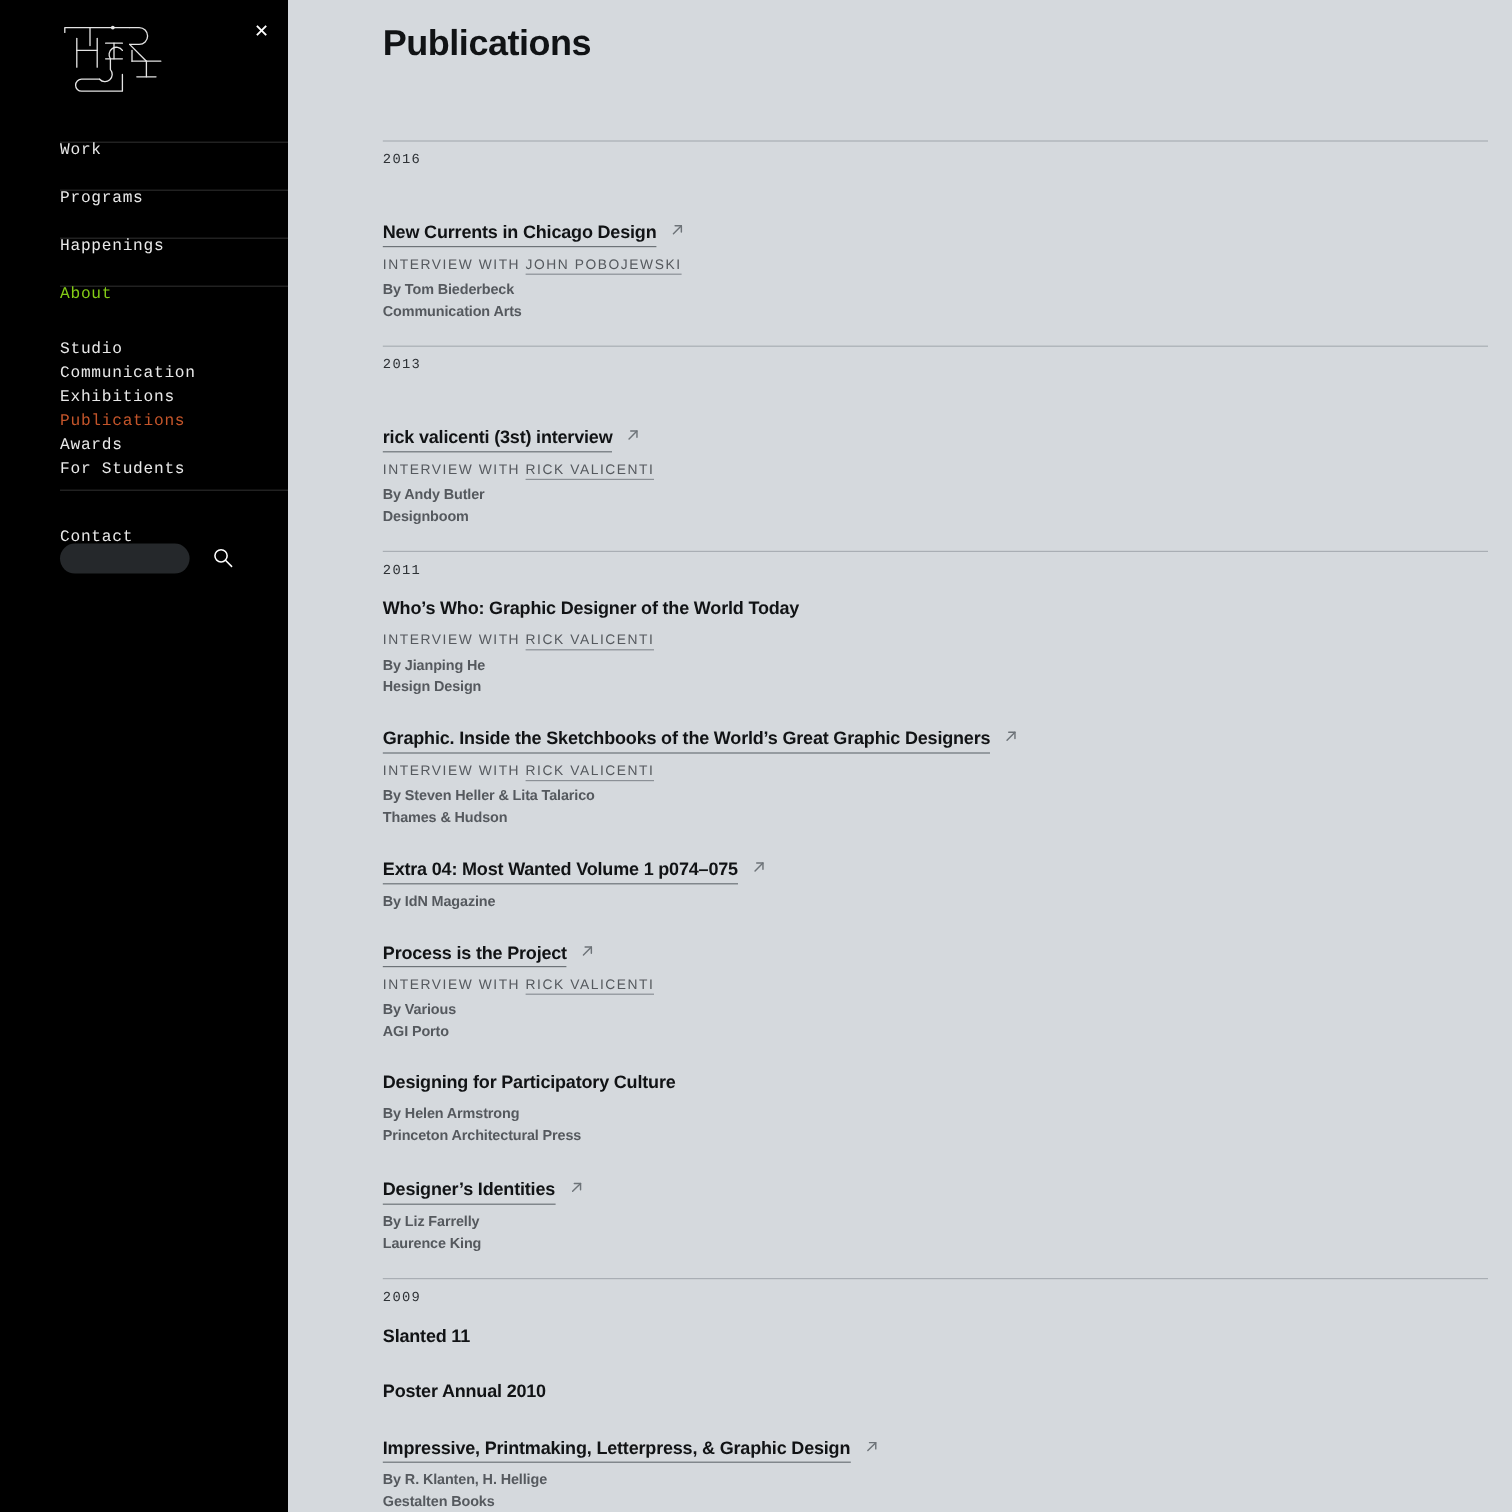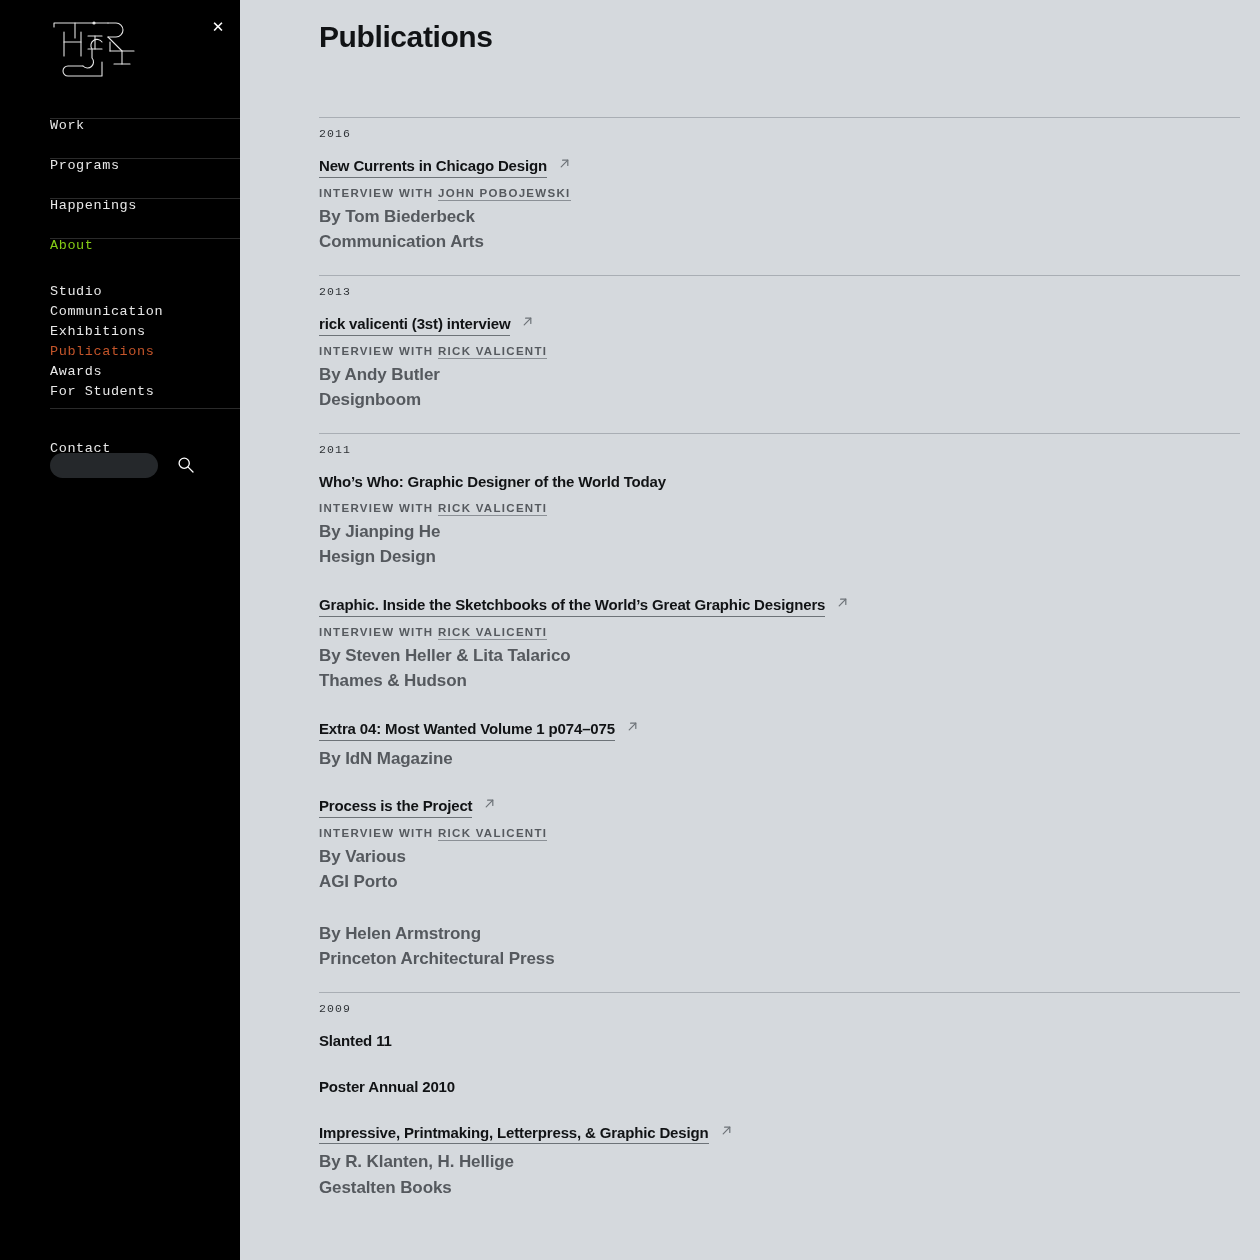--- a/index.html
+++ b/index.html
@@ -189,21 +189,21 @@
     letter-spacing: 1.1px;
     color: #2e3236;
     padding-top: 8px;
     padding-bottom: 0;
     line-height: 1.4;
   }
 
   .entries { padding-top: 15px; padding-bottom: 20px; }
 
   .entry { margin-bottom: 26px; }
-  .entry:last-child { margin-bottom: 0; }
+  .entry:last-child { margin-bottom: 0; margin-top: 28px; }
 
   .entry-title-row {
     display: flex;
     align-items: flex-start;
     line-height: 1;
     margin-bottom: 5px;
   }
 
   .entry-title {
     font-family: "Liberation Sans", sans-serif;
@@ -226,35 +226,35 @@
     width: 11px;
     height: 11px;
     flex: 0 0 11px;
     cursor: pointer;
   }
   .ext-arrow svg { display: block; }
 
   .entry-interview {
     font-family: "Liberation Sans", sans-serif;
     font-size: 11.5px;
-    font-weight: bold;
+    font-weight: normal;
     letter-spacing: 1.3px;
     color: #55595e;
     line-height: 1.75;
     margin-bottom: 1px;
   }
   .entry-interview .person {
     border-bottom: 1px solid #8b9096;
     padding-bottom: 1px;
     cursor: pointer;
   }
 
   .entry-author, .entry-publisher {
     font-family: "Liberation Sans", sans-serif;
-    font-size: 17px;
+    font-size: 12px;
     font-weight: bold;
     color: #55595e;
     letter-spacing: -0.1px;
     line-height: 1.5;
   }
 </style>
 </head>
 <body>
 
 <div class="page">
@@ -431,22 +431,38 @@
                     <path d="M2.2 8.8 L8.8 2.2"></path>
                     <path d="M3.6 2.2 L8.8 2.2 L8.8 7.4"></path>
                   </svg>
                 </span>
               </div>
               <div class="entry-interview"><span>INTERVIEW WITH </span><span class="person">RICK VALICENTI</span></div>
               <div class="entry-author">By Various</div>
               <div class="entry-publisher">AGI Porto</div>
             </article>
             <article class="entry">
+              <div class="entry-title-row">
+                <span class="entry-title">Designing for Participatory Culture</span>
+              </div>
               <div class="entry-author">By Helen Armstrong</div>
               <div class="entry-publisher">Princeton Architectural Press</div>
+            </article>
+            <article class="entry">
+              <div class="entry-title-row">
+                <span class="entry-title linked">Designer’s Identities</span>
+                <span class="ext-arrow">
+                  <svg width="11" height="11" viewBox="0 0 11 11" fill="none" stroke="#6d7378" stroke-width="1.2" stroke-linecap="round" stroke-linejoin="round">
+                    <path d="M2.2 8.8 L8.8 2.2"></path>
+                    <path d="M3.6 2.2 L8.8 2.2 L8.8 7.4"></path>
+                  </svg>
+                </span>
+              </div>
+              <div class="entry-author">By Liz Farrelly</div>
+              <div class="entry-publisher">Laurence King</div>
             </article>
           </div>
         </section>
         <section class="year-group">
           <div class="year-rule"></div>
           <div class="year-label">2009</div>
           <div class="entries">
             <article class="entry">
               <div class="entry-title-row">
                 <span class="entry-title">Slanted 11</span>

